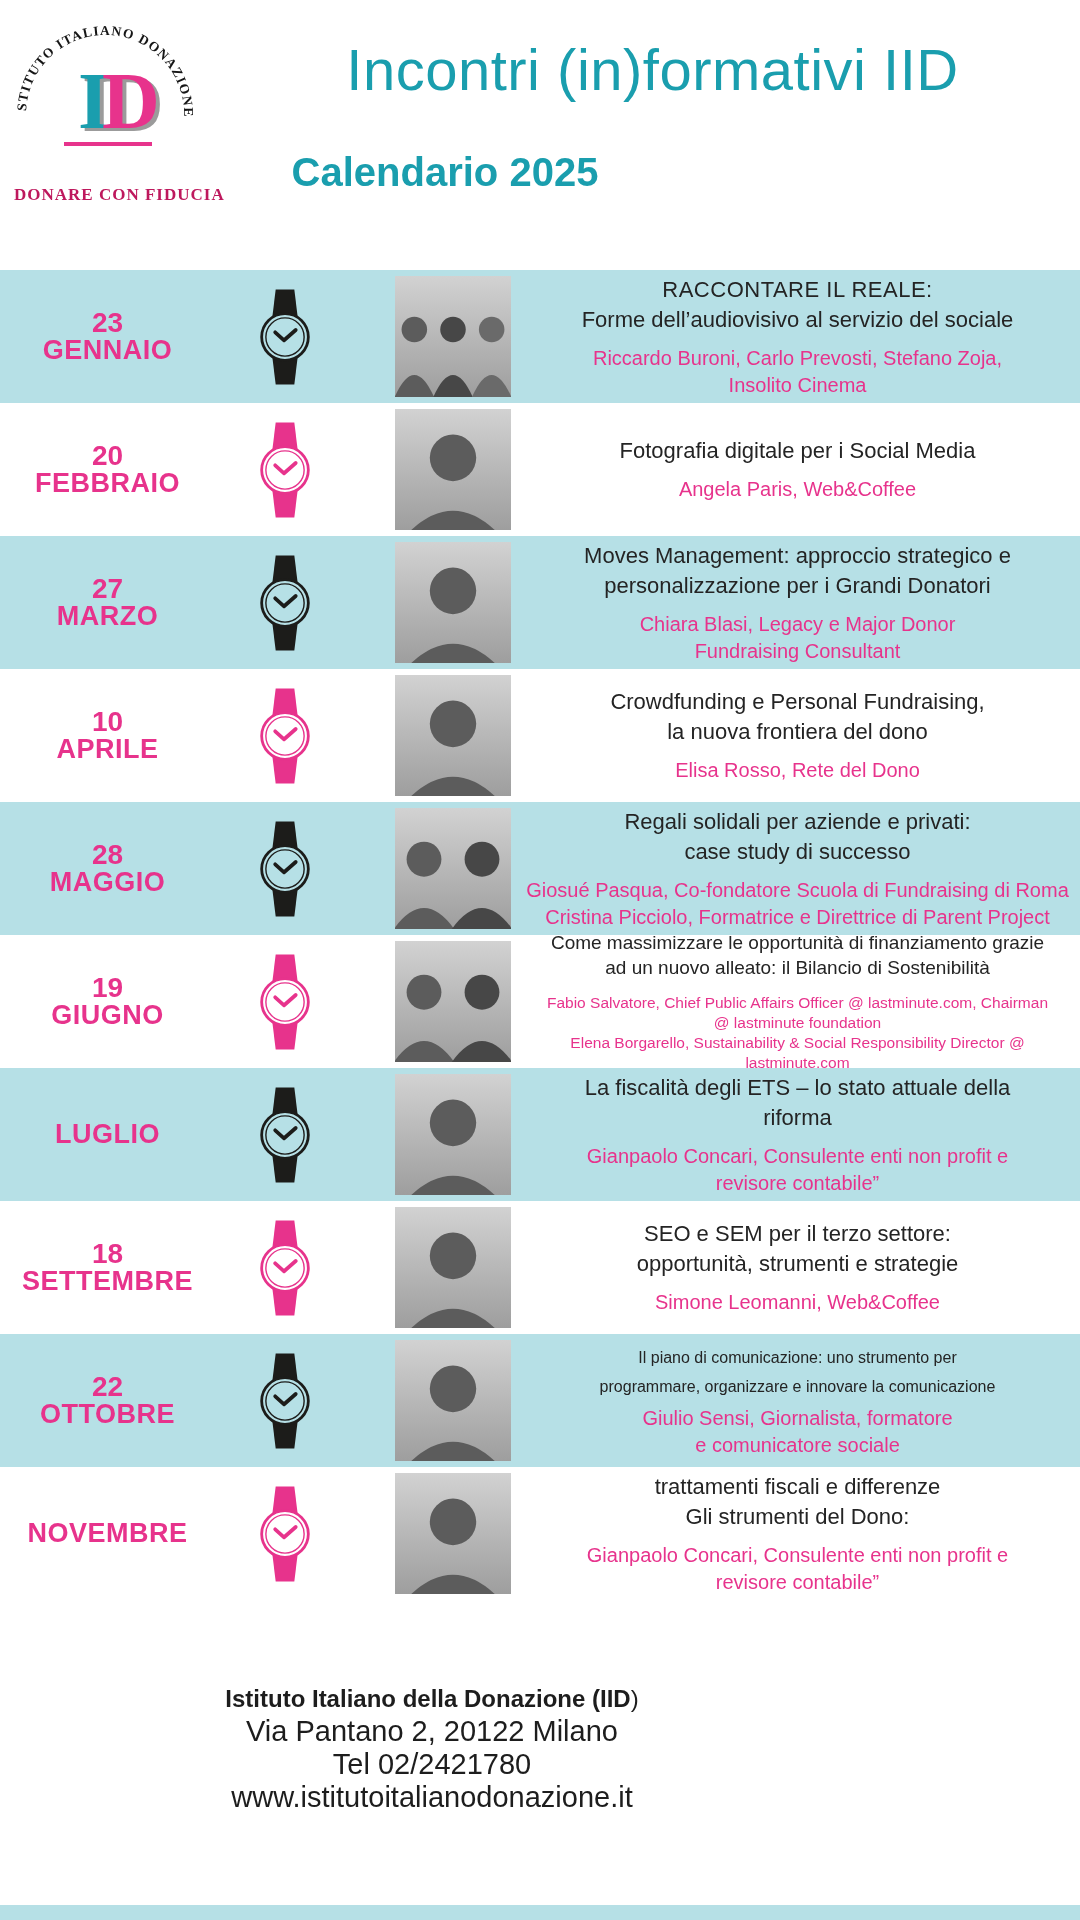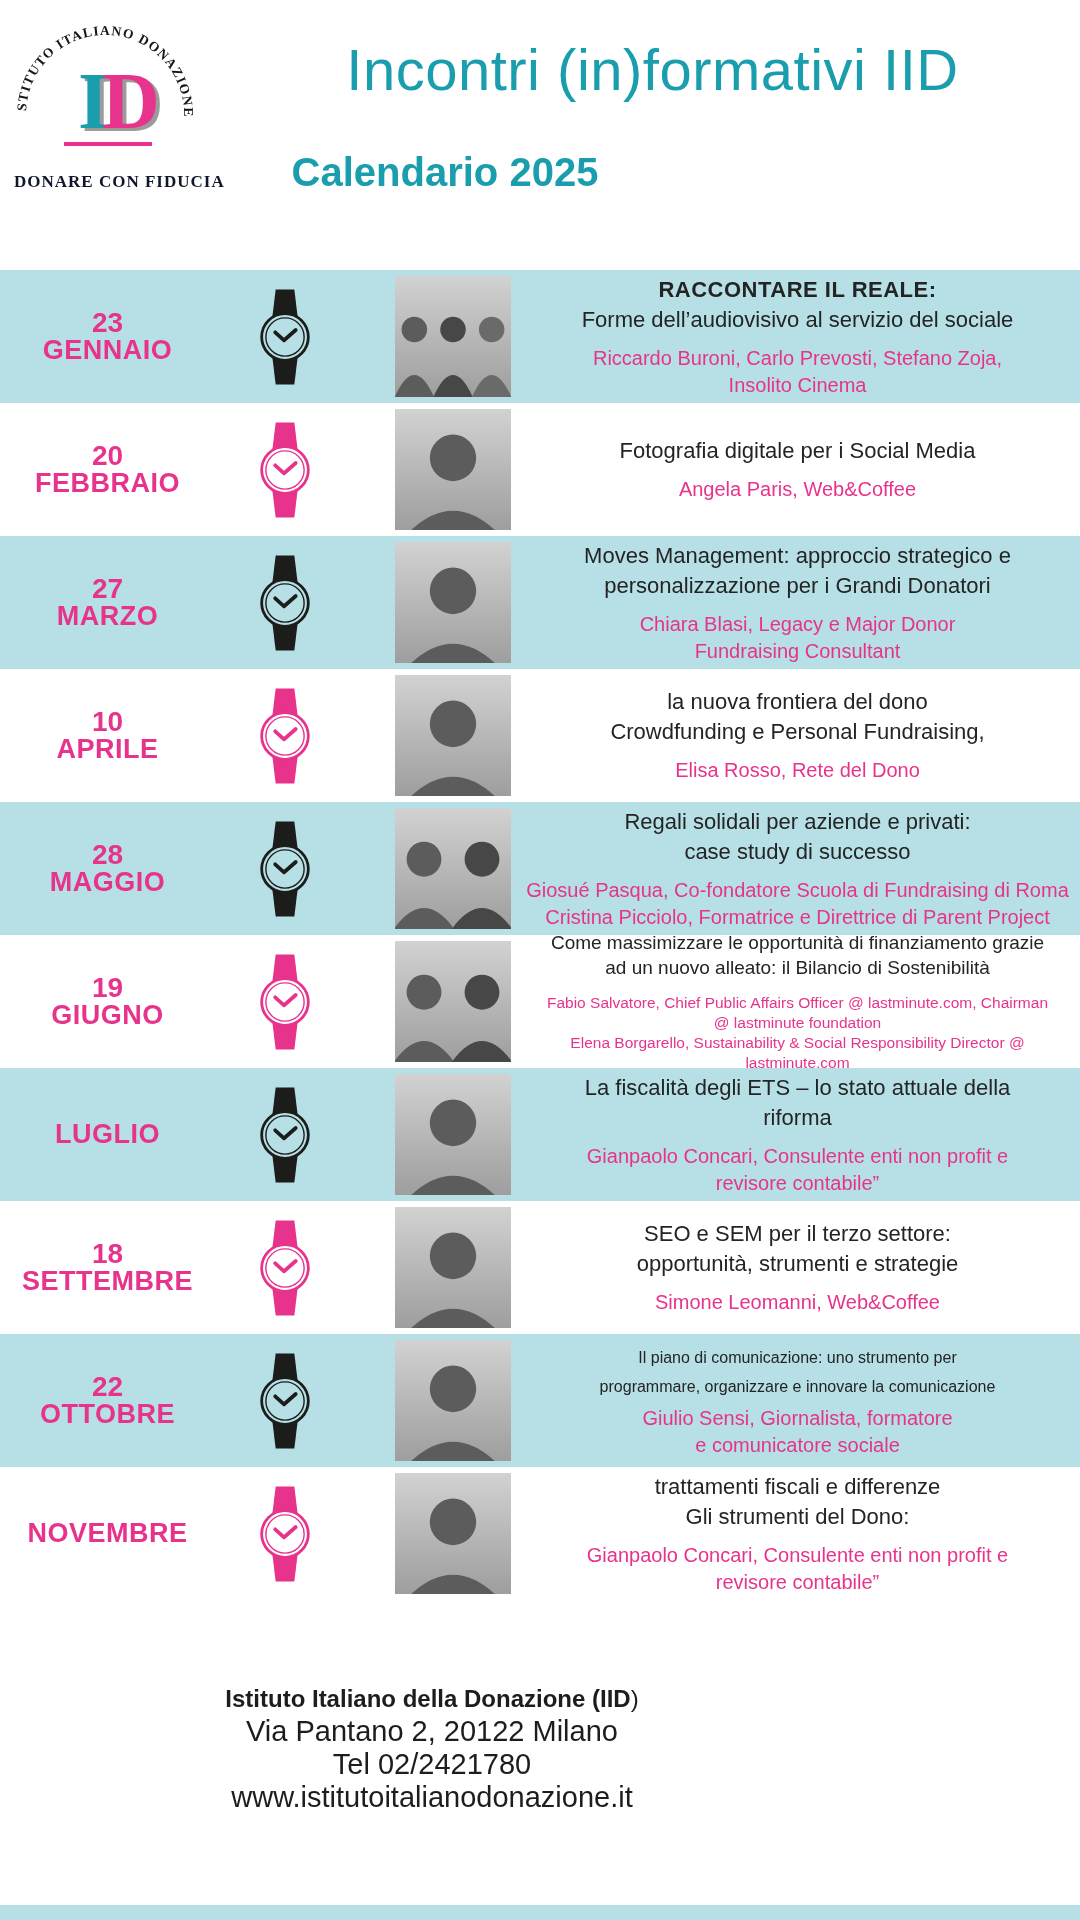--- a/index.html
+++ b/index.html
@@ -8,21 +8,21 @@
 
   
   .logo{position:absolute;top:12px;left:14px;width:182px;}
   .logo svg{display:block;}
   .arc-text{font-family:"Liberation Serif",serif;font-weight:bold;fill:#161616;letter-spacing:1.2px;font-size:13.5px;}
   .mono{font-family:"Liberation Serif",serif;font-weight:bold;font-size:80px;}
   .mono.shadow{fill:#9b9b9b;}
   .mono.i{fill:var(--teal);}
   .mono.d{fill:var(--pink);}
   .logo-tagline{font-family:"Liberation Serif",serif;font-weight:bold;font-size:17px;
-                letter-spacing:1px;color:#0f172a;text-align:center;margin-top:8px;white-space:nowrap;}
+                letter-spacing:1px;color:#be185d;text-align:center;margin-top:21px;white-space:nowrap;}
   .main-title{position:absolute;top:36px;left:225px;width:855px;text-align:center;
               font-size:58px;font-weight:normal;color:var(--teal);letter-spacing:0.5px;}
   .subtitle{position:absolute;top:150px;left:235px;width:420px;text-align:center;
             font-size:40px;font-weight:bold;color:var(--teal);}
 
   
   .rows{position:absolute;top:270px;left:0;width:1080px;}
   .row{height:133px;display:flex;align-items:center;}
   .row.teal{background:var(--row-teal);}
   .date{width:215px;display:flex;flex-direction:column;justify-content:center;
@@ -33,21 +33,21 @@
   .watch svg{display:block;}
   .watch.black{color:#1c1c1a;}
   .watch.pink{color:var(--pink);}
   .row.teal .face{fill:var(--row-teal);}
   .row:not(.teal) .face{fill:#ffffff;}
   .photo{width:116px;height:121px;margin-left:40px;flex-shrink:0;overflow:hidden;
          background:linear-gradient(180deg,#d2d2d2 0%,#b5b5b5 55%,#9e9e9e 100%);}
   .photo svg{display:block;}
   .content{flex:1;text-align:center;padding:0 8px 0 12px;}
   .title-line{font-size:22px;color:#242424;line-height:30px;}
-  .title-line.bold{font-weight:bold;letter-spacing:0.5px;}
+  .title-line.bold{font-weight:normal;letter-spacing:0.5px;}
   .speakers{margin-top:10px;}
   .speaker-line{font-size:20px;color:var(--pink);line-height:27px;}
   .speaker-line .b{font-weight:normal;}
   .row.compact .title-line{font-size:19px;line-height:25px;}
   .row.compact .speakers{margin-top:13px;}
   .row.compact .speaker-line{font-size:15.5px;line-height:20px;}
   .row.semi .title-line{font-size:16px;line-height:29px;}
   .row.semi .speakers{margin-top:4px;}
 
   
@@ -193,22 +193,22 @@
           </svg>
         </div>
         <div class="photo">
           <svg viewBox="0 0 100 104" width="116" height="121" preserveAspectRatio="none">
             <circle cx="50" cy="42" r="20" fill="#5c5c5c"></circle>
             <path d="M14 104 Q50 71 86 104 Z" fill="#5c5c5c"></path>
           </svg>
         </div>
         <div class="content">
           <div class="title">
+            <div class="title-line">Crowdfunding e Personal Fundraising,</div>
             <div class="title-line">la nuova frontiera del dono</div>
-            <div class="title-line">Crowdfunding e Personal Fundraising,</div>
           </div>
           <div class="speakers">
             <div class="speaker-line"><span class="b">Elisa Rosso</span><span>, Rete del Dono</span></div>
           </div>
         </div>
       </div>
       <div class="row teal">
         <div class="date">
           <div class="day">28</div>
           <div class="month">MAGGIO</div>

